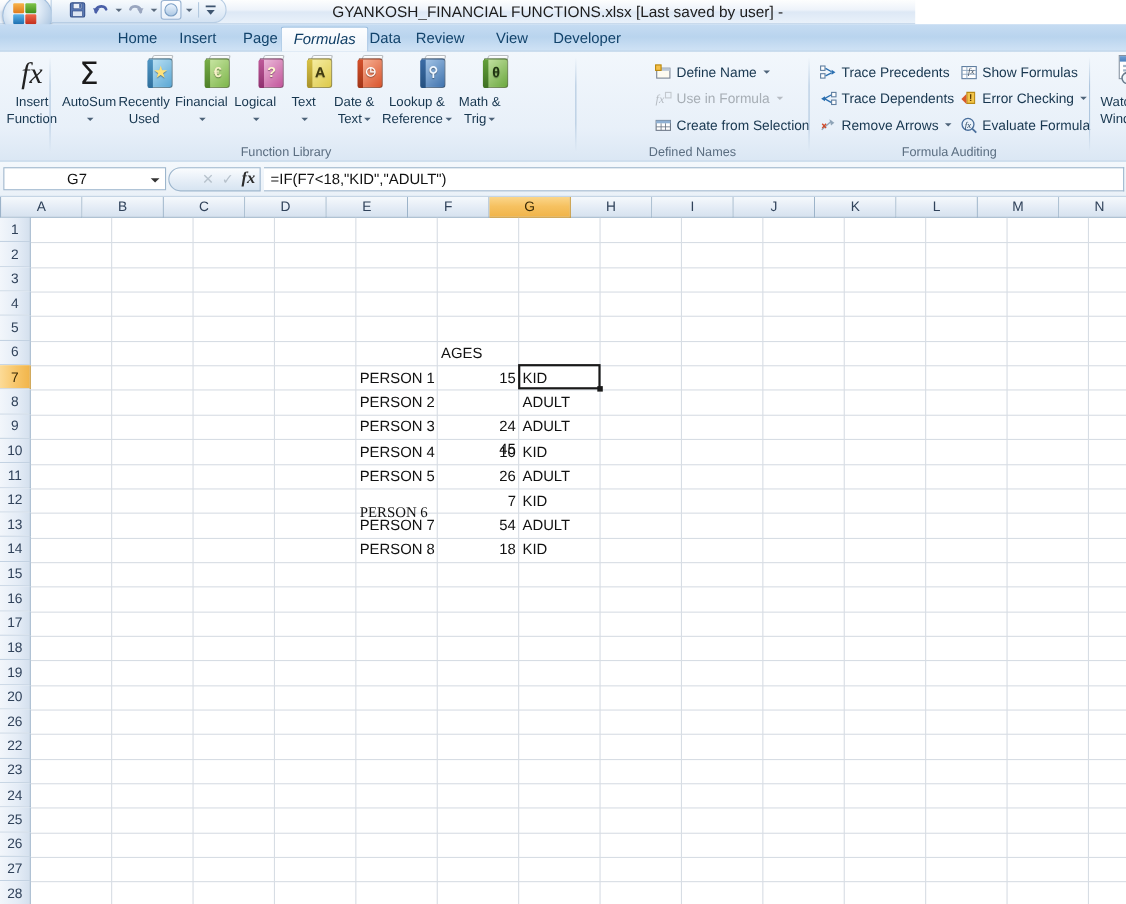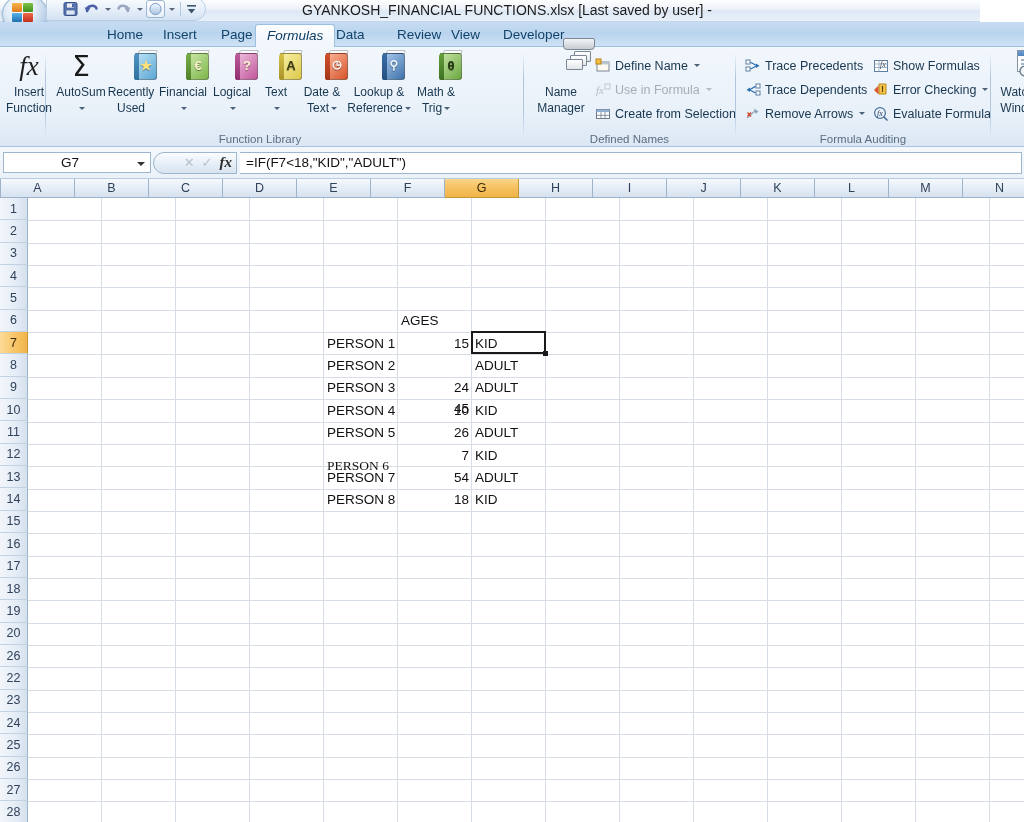--- a/index.html
+++ b/index.html
@@ -7,21 +7,21 @@
   html, body {
     width: 1024px; height: 822px;
     overflow: hidden;
     font-family: "Liberation Sans", sans-serif;
     background: #fff;
   }
   #app { position: relative; width: 1024px; height: 822px; }
 
   
   .titlebar {
-    position: absolute; top: 0; left: 0; width: 980px; height: 22px;
+    position: absolute; top: 0; left: 0; width: 832px; height: 22px;
     background: linear-gradient(to bottom, #fdfefe 0%, #eef3fa 42%, #dde8f5 52%, #e9f1fa 100%);
     border-bottom: 1px solid #c4d6ea;
   }
   .office-orb {
     position: absolute; left: 2px; top: -6px; width: 46px; height: 40px;
     border-radius: 50%;
     background: radial-gradient(circle at 40% 32%, #fcfdfe 0%, #e4eef8 40%, #b9cfe6 72%, #8fb2d4 100%);
     border: 1px solid #9cbada;
     box-shadow: 0 1px 2px rgba(0,0,0,.25);
   }
@@ -339,21 +339,21 @@
 
     <div class="win-title">GYANKOSH_FINANCIAL FUNCTIONS.xlsx [Last saved by user] -</div>
   </div>
 
   <div class="tabstrip">
     <div class="tab" style="left:96px;">Home</div>
     <div class="tab" style="left:152px;">Insert</div>
     <div class="tab" style="left:210px;">Page Layout</div>
     <div class="tab active" style="left:255px;">Formulas</div>
     <div class="tab" style="left:325px;">Data</div>
-    <div class="tab" style="left:386px;">Review</div>
+    <div class="tab" style="left:367px;">Review</div>
     <div class="tab" style="left:440px;">View</div>
     <div class="tab" style="left:492px;">Developer</div>
   </div>
 
   <div class="ribbon">
 
     <div class="grp" style="left:0; width:520px;">
 
       <div class="bigbtn" style="left:-2px; width:62px;">
         <span class="ico fx-ico">fx</span>
@@ -459,32 +459,20 @@
         <span class="lbl"><span>Trig</span><i class="caret"></i></span>
       </div>
 
 
       <div class="grp-label" style="left:120px;width:280px;">Function Library</div>
     </div>
 
     <div class="grp-sep" style="left:523px;"></div>
 
     <div class="grp" style="left:526px; width:207px;">
-      <div class="bigbtn" style="left:4px; width:62px;">
-        <span class="ico">
-          <span class="nm-ico">
-            <span class="nm-card" style="left:13px;top:1px;width:17px;height:11px;"></span>
-            <span class="nm-card" style="left:9px;top:5px;width:17px;height:11px;"></span>
-            <span class="nm-card" style="left:5px;top:9px;width:17px;height:11px;"></span>
-            <span class="nm-tray"></span>
-          </span>
-        </span>
-        <span class="lbl">Name</span>
-        <span class="lbl">Manager</span>
-      </div>
 
       <div class="smallcmd" style="left:66px; top:8px;">
         <span class="micon">
           <svg width="16" height="16" viewBox="0 0 16 16">
             <rect x="2" y="4" width="12" height="9" fill="#fdfbf1" stroke="#7a8594"></rect>
             <rect x="2" y="4" width="12" height="2.4" fill="#b9c6d6"></rect>
             <rect x="1" y="1" width="5" height="5" fill="#f5c04a" stroke="#b8860b"></rect>
           </svg>
         </span>
         <span>Define Name</span>

